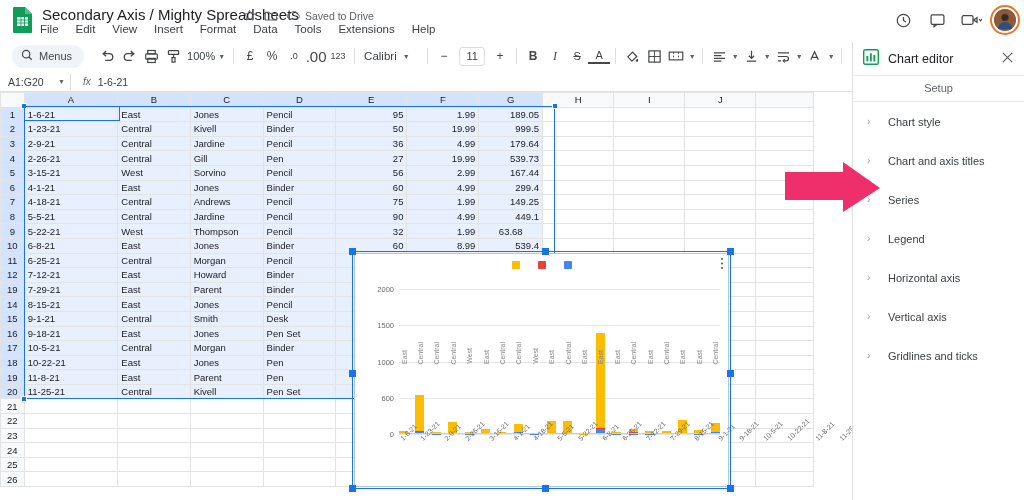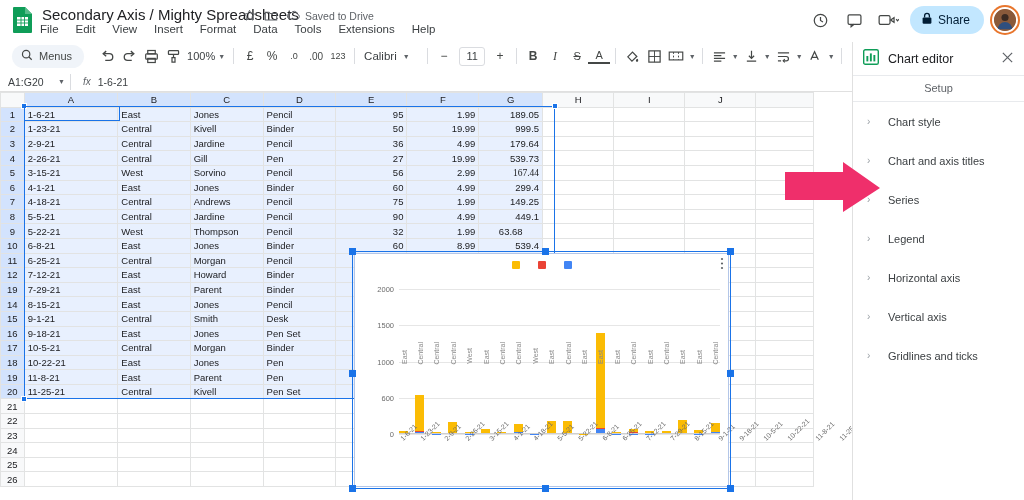--- a/index.html
+++ b/index.html
@@ -177,29 +177,20 @@
             <path d="M5.4 13v2.6L8.6 13" fill="none" stroke="#444746" stroke-width="1.3"></path>
           </svg>
       </div>
       <div class="ic-btn">
         <svg width="21" height="14" viewBox="0 0 22 14">
             <rect x="1.2" y="2.4" width="11.4" height="9.2" rx="1.6" fill="none" stroke="#444746" stroke-width="1.3"></rect>
             <path d="M13.2 7l3.6-2.4v4.8z" fill="none" stroke="#444746" stroke-width="1.3"></path>
             <path d="M19 6.2l1.4 1.6 1.4-1.6" fill="none" stroke="#444746" stroke-width="1.2"></path>
           </svg>
       </div>
-      <div class="share-btn">
-        <span>
-          <svg width="12" height="13" viewBox="0 0 12 13">
-              <rect x="1.6" y="5.4" width="8.8" height="6.4" rx="1.2" fill="#001d35"></rect>
-              <path d="M3.6 5.4V3.8a2.4 2.4 0 0 1 4.8 0v1.6" fill="none" stroke="#001d35" stroke-width="1.3"></path>
-            </svg>
-        </span>
-        <span>Share</span>
-      </div>
       <div class="avatar">
         <svg width="26" height="26" viewBox="0 0 26 26">
             <circle cx="13" cy="13" r="13" fill="#8a5a3b"></circle>
             <circle cx="13" cy="10" r="4.2" fill="#3b2a22"></circle>
             <path d="M4.5 24a8.5 8.5 0 0 1 17 0z" fill="#2f4f7f"></path>
           </svg>
       </div>
     </div>
   </div>
 
@@ -243,21 +234,21 @@
 
     <div class="zoom-box">
       <span>100%</span>
       <span class="caret">▼</span>
     </div>
 
     <div class="tb-sep"></div>
     <div class="tb-ico">£</div>
     <div class="tb-ico">%</div>
     <div class="tb-ico" style="font-size:9px">.0</div>
-    <div class="tb-ico" style="font-size:10px">.00</div>
+    <div class="tb-ico" style="font-size:15px">.00</div>
     <div class="tb-ico" style="font-size:9px">123</div>
 
     <div class="tb-sep"></div>
     <div class="font-box">
       <span>Calibri</span>
       <span class="caret">▼</span>
     </div>
 
     <div class="tb-sep"></div>
     <div class="size-box">
@@ -431,21 +422,21 @@
             <td style="width: 60px;"></td>
           </tr>
           <tr>
             <td class="rowhead sel">5</td>
             <td class="selcell" style="width: 96px;">3-15-21</td>
             <td class="selcell" style="width: 74px;">West</td>
             <td class="selcell" style="width: 74px;">Sorvino</td>
             <td class="selcell" style="width: 74px;">Pencil</td>
             <td class="selcell num" style="width: 74px;">56</td>
             <td class="selcell num" style="width: 74px;">2.99</td>
-            <td class="selcell num" style="width: 65px; font-family: Liberation Serif, serif;">167.44</td>
+            <td class="selcell num" style="width: 65px;">167.44</td>
             <td style="width: 74px;"></td>
             <td style="width: 74px;"></td>
             <td style="width: 74px;"></td>
             <td style="width: 60px;"></td>
           </tr>
           <tr>
             <td class="rowhead sel">6</td>
             <td class="selcell" style="width: 96px;">4-1-21</td>
             <td class="selcell" style="width: 74px;">East</td>
             <td class="selcell" style="width: 74px;">Jones</td>

